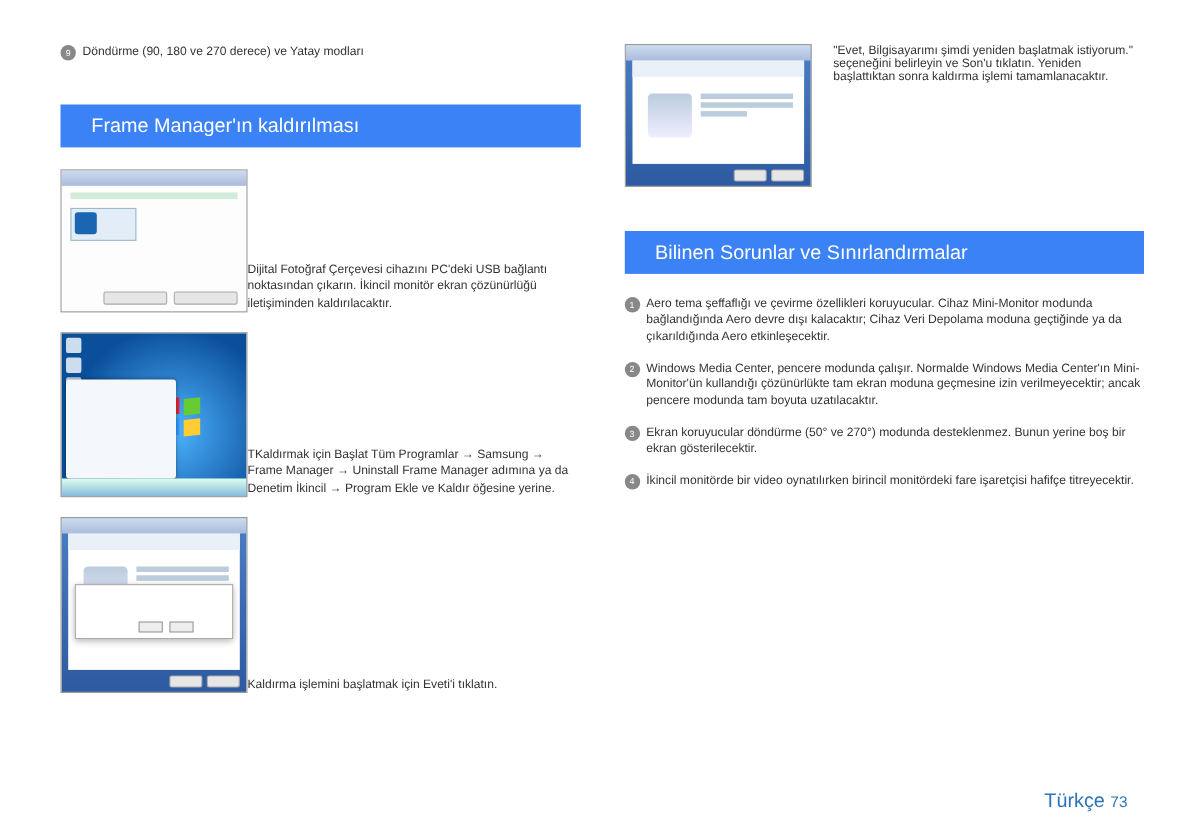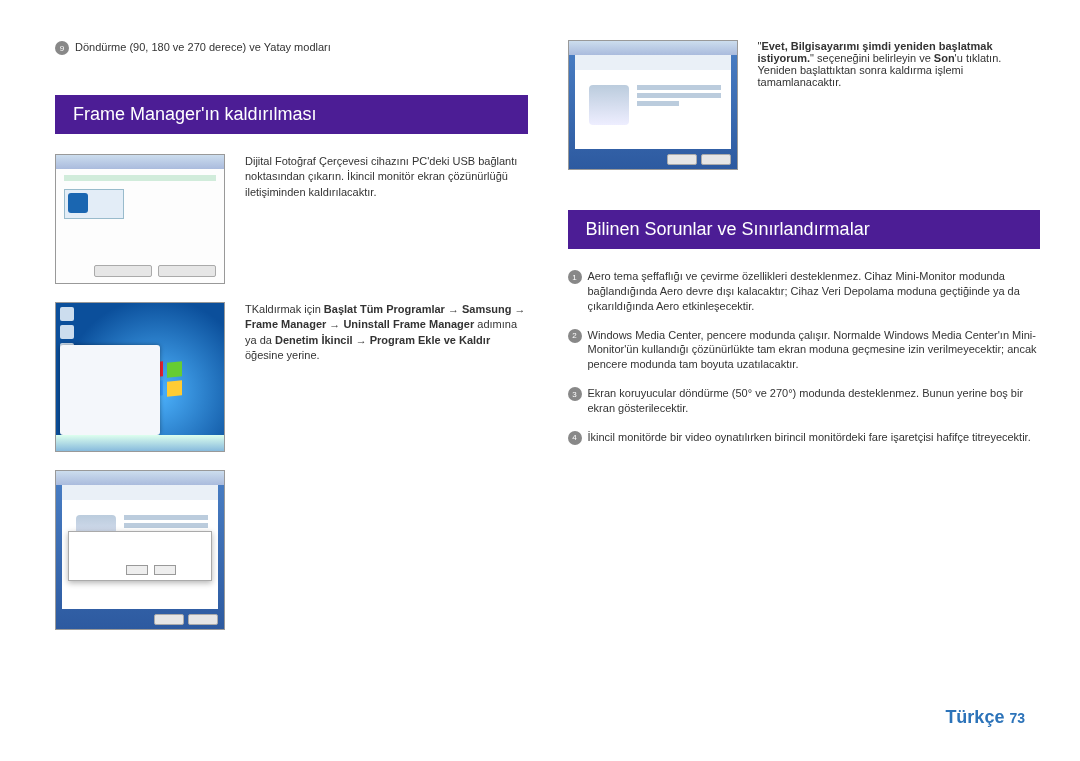--- a/index.html
+++ b/index.html
@@ -31,45 +31,45 @@
     color: #fff;
     align-items: center; justify-content: center;
     font-size: 8px;
     flex-shrink: 0;
     margin-right: 6px;
     margin-top: 1px;
   }
   .bullet-line { display: flex; align-items: flex-start; margin-bottom: 10px; }
   .bullet-line .text { flex: 1; line-height: 1.35; }
   .heading-bar {
-    background: #4c1d95;
+    background: #3b82f6;
     color: #fff;
     font-size: 18px;
-    padding: 9px 18px;
+    padding: 9px 28px;
     font-weight: 400;
     margin: 30px 0 20px 0;
   }
   .row-img-text {
     display: flex;
-    gap: 20px;
     margin-bottom: 18px;
+    align-items: flex-end;
   }
   .thumb {
     width: 170px;
     height: 130px;
     flex-shrink: 0;
     border: 1px solid #999;
     background: #eef2f6;
     position: relative;
     overflow: hidden;
   }
   .thumb.short { height: 150px; }
   .thumb.tall { height: 160px; }
   .row-img-text .desc { flex: 1; line-height: 1.4; }
-  .desc b { font-weight: bold; }
+  .desc b { font-weight: normal; }
 
   
   .fakewin-header { position: absolute; top:0; left:0; right:0; height:14px; background: linear-gradient(#cde,#abd); }
   .fakewin-body { position: absolute; top:14px; left:0; right:0; bottom:0; background: #fdfdfd; }
   .fakewin-body .linebar { height:6px; background:#2a5; margin:6px 8px 0 8px; opacity:.2;}
   .fakewin-body .box { margin:8px; height:30px; width:60px; background:#e3edf7; border:1px solid #9bc; position:relative;}
   .fakewin-body .box::after{ content:""; position:absolute; top:3px; left:3px; width:20px; height:20px; background:#1a66b1; border-radius:3px;}
   .fakewin-body .btnmock { position:absolute; bottom:6px; right:8px; width:58px; height:12px; background:#e6e6e6; border:1px solid #aaa; border-radius:2px;}
   .fakewin-body .btnmock2 { right:72px; }
 
@@ -98,25 +98,24 @@
   .wizard .dlg .dbtn2{left:60%;}
 
   .right-top-row { display: flex; gap: 20px; margin-bottom: 20px; align-items: flex-start; }
   .right-top-row .thumb { width: 170px; height: 130px; }
 
   .col-right .heading-bar { margin-top: 20px; }
   .known-issues .bullet-line { margin-bottom: 14px; }
 
   .footer {
     position: absolute;
-    bottom: 33px;
+    bottom: 22px;
     right: 55px;
     font-size: 18px;
     color: #2c73b9;
-    font-weight: bold;
   }
   .footer .pg { color: #2c73b9; font-size: 14px; }
 </style>
 </head>
 <body>
 
 <div class="page">
 
   <div class="col col-left">
     <div class="bullet-line">
@@ -175,20 +174,23 @@
         </div>
         <div class="dlg">
             <div class="dbtn"></div>
             <div class="dbtn dbtn2"></div>
           </div>
         <div class="btns">
             <span></span>
             <span></span>
           </div>
       </div>
+      <div class="desc">
+        <span>Kaldırma işlemini başlatmak için </span><b>Eveti</b><span>'i tıklatın.</span>
+      </div>
     </div>
   </div>
 
   <div class="col col-right">
     <div class="right-top-row">
       <div class="thumb wizard">
         <div class="fakewin-header"></div>
         <div class="inner">
           <div class="title"></div>
           <div class="ic"></div>
@@ -206,21 +208,21 @@
       <div class="desc">
         <span>"</span><b>Evet, Bilgisayarımı şimdi yeniden başlatmak istiyorum.</b><span>" seçeneğini belirleyin ve </span><b>Son</b><span>'u tıklatın. Yeniden başlattıktan sonra kaldırma işlemi tamamlanacaktır.</span>
       </div>
     </div>
 
     <div class="heading-bar">Bilinen Sorunlar ve Sınırlandırmalar</div>
 
     <div class="known-issues">
       <div class="bullet-line">
         <span class="num-bullet">1</span>
-        <span class="text">Aero tema şeffaflığı ve çevirme özellikleri desteklenmez. Cihaz Mini-Monitor modunda bağlandığında Aero devre dışı kalacaktır; Cihaz Veri Depolama moduna geçtiğinde ya da çıkarıldığında Aero etkinleşecektir.</span>
+        <span class="text">Aero tema şeffaflığı ve çevirme özellikleri koruyucular. Cihaz Mini-Monitor modunda bağlandığında Aero devre dışı kalacaktır; Cihaz Veri Depolama moduna geçtiğinde ya da çıkarıldığında Aero etkinleşecektir.</span>
       </div>
       <div class="bullet-line">
         <span class="num-bullet">2</span>
         <span class="text">Windows Media Center, pencere modunda çalışır. Normalde Windows Media Center'ın Mini-Monitor'ün kullandığı çözünürlükte tam ekran moduna geçmesine izin verilmeyecektir; ancak pencere modunda tam boyuta uzatılacaktır.</span>
       </div>
       <div class="bullet-line">
         <span class="num-bullet">3</span>
         <span class="text">Ekran koruyucular döndürme (50° ve 270°) modunda desteklenmez. Bunun yerine boş bir ekran gösterilecektir.</span>
       </div>
       <div class="bullet-line">

